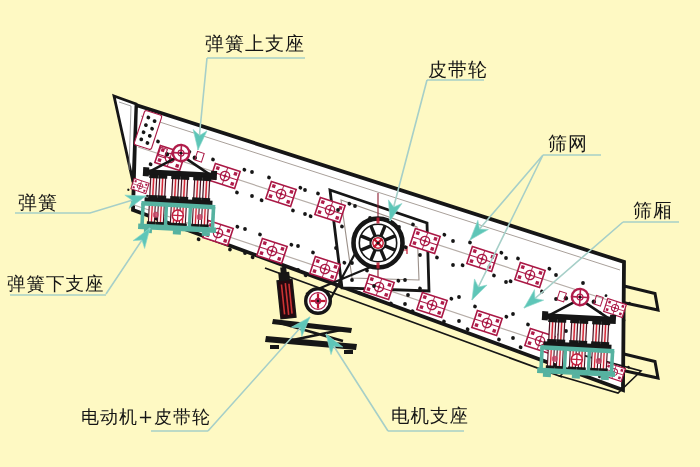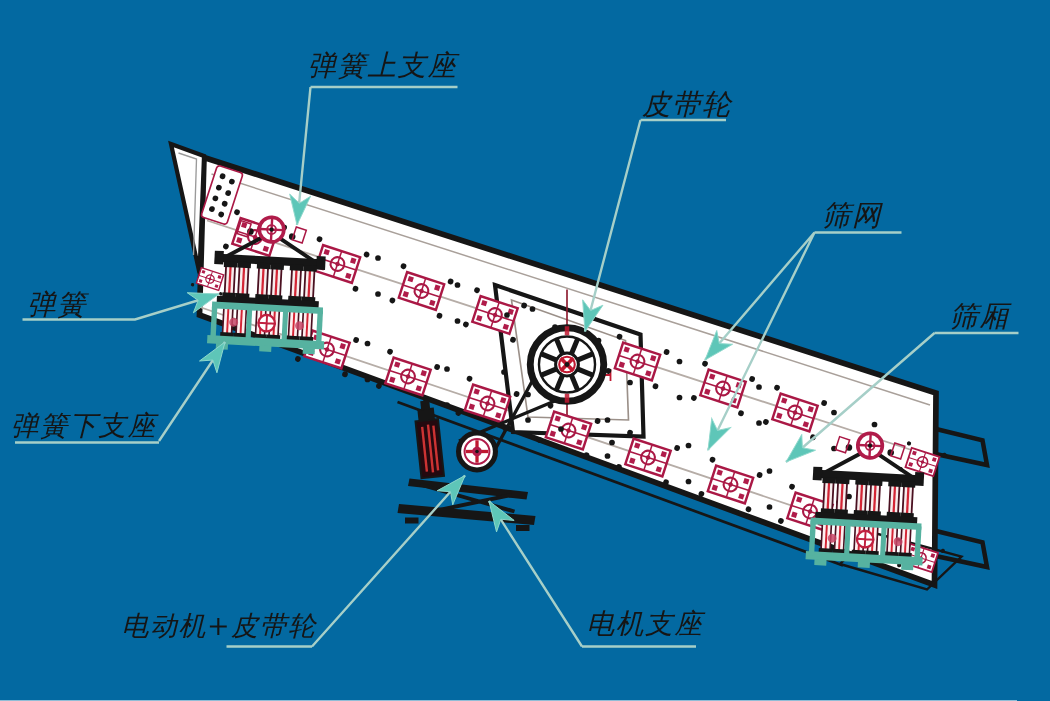--- a/index.html
+++ b/index.html
@@ -1,17 +1,17 @@
 <!DOCTYPE html>
 <html><head>
 <meta charset="utf-8">
 <style>
   html,body{margin:0;padding:0;background:#ffffff;}
-  .stage{position:relative;width:700px;height:467px;background:#0369a1;overflow:hidden;
-         font-family:"DejaVu Serif","Liberation Serif",serif;font-style:italic;}
+  .stage{position:relative;width:700px;height:467px;background:#fef9c3;overflow:hidden;
+         font-family:"DejaVu Serif","Liberation Serif",serif;}
   svg{display:block;}
   text.lbl{fill:#151515;letter-spacing:1px;font-family:"DejaVu Serif","Liberation Serif",serif;}
 </style>
 </head>
 <body>
 
 <div class="stage">
 <svg width="700" height="467" viewBox="0 0 700 467">
   <defs>
 

